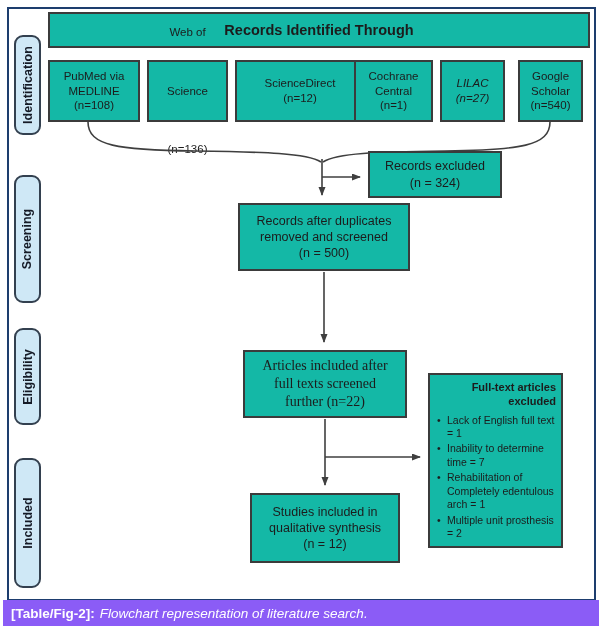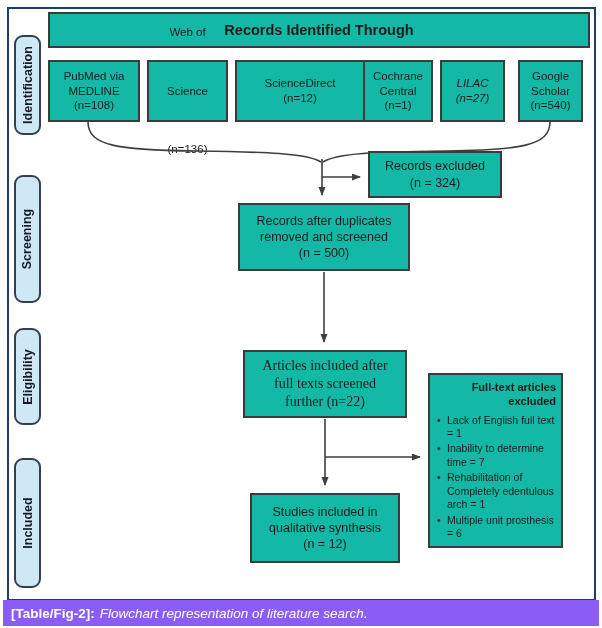--- a/index.html
+++ b/index.html
@@ -10,21 +10,21 @@
   .stage{left:14px;width:27px;background:#cfe8f6;border:2px solid #33404f;border-radius:9px;
          display:flex;align-items:center;justify-content:center;}
   .stage span{transform:rotate(-90deg);white-space:nowrap;font-weight:bold;font-size:12.5px;color:#151a26;}
   .box{border:2px solid #3b3b3b;background:#14b8a6;display:flex;flex-direction:column;
        align-items:center;justify-content:center;text-align:center;line-height:1.3;}
   .title-box{left:48px;top:12px;width:542px;height:36px;font-weight:bold;font-size:14.5px;}
   .src{top:60px;height:62px;font-size:11.5px;}
   .src1{left:48px;width:92px;}
   .src2{left:147px;width:81px;gap:44px;}
   .src3{left:235px;width:130px;align-items:center;}
-  .src4{left:363px;width:70px;}
+  .src4{left:354px;width:79px;}
   .src5{left:440px;width:65px;font-style:italic;}
   .src6{left:518px;width:65px;}
   .excl-box{left:368px;top:151px;width:134px;height:47px;font-size:12.5px;}
   .screen-box{left:238px;top:203px;width:172px;height:68px;font-size:12.5px;}
   .elig-box{left:243px;top:350px;width:164px;height:68px;font-size:14px;
             font-family:"Liberation Serif",serif;}
   .incl-box{left:250px;top:493px;width:150px;height:70px;font-size:12.5px;}
   .ft-box{left:428px;top:373px;width:135px;height:175px;align-items:stretch;
           justify-content:flex-start;padding:6px 5px 4px 5px;text-align:left;}
   .ft-title{text-align:right;font-weight:bold;font-size:11px;line-height:1.25;}
@@ -137,21 +137,21 @@
       <div class="ft-bullet">
         <span>Lack of English full text = 1</span>
       </div>
       <div class="ft-bullet">
         <span>Inability to determine time = 7</span>
       </div>
       <div class="ft-bullet">
         <span>Rehabilitation of Completely edentulous arch = 1</span>
       </div>
       <div class="ft-bullet">
-        <span>Multiple unit prosthesis = 6</span>
+        <span>Multiple unit prosthesis = 2</span>
       </div>
     </div>
   </div>
 
   <div class="abs caption-bar">
     <span class="cap-label">[Table/Fig-2]:</span>
     <span class="cap-text">Flowchart representation of literature search.</span>
   </div>
 
 </div>

